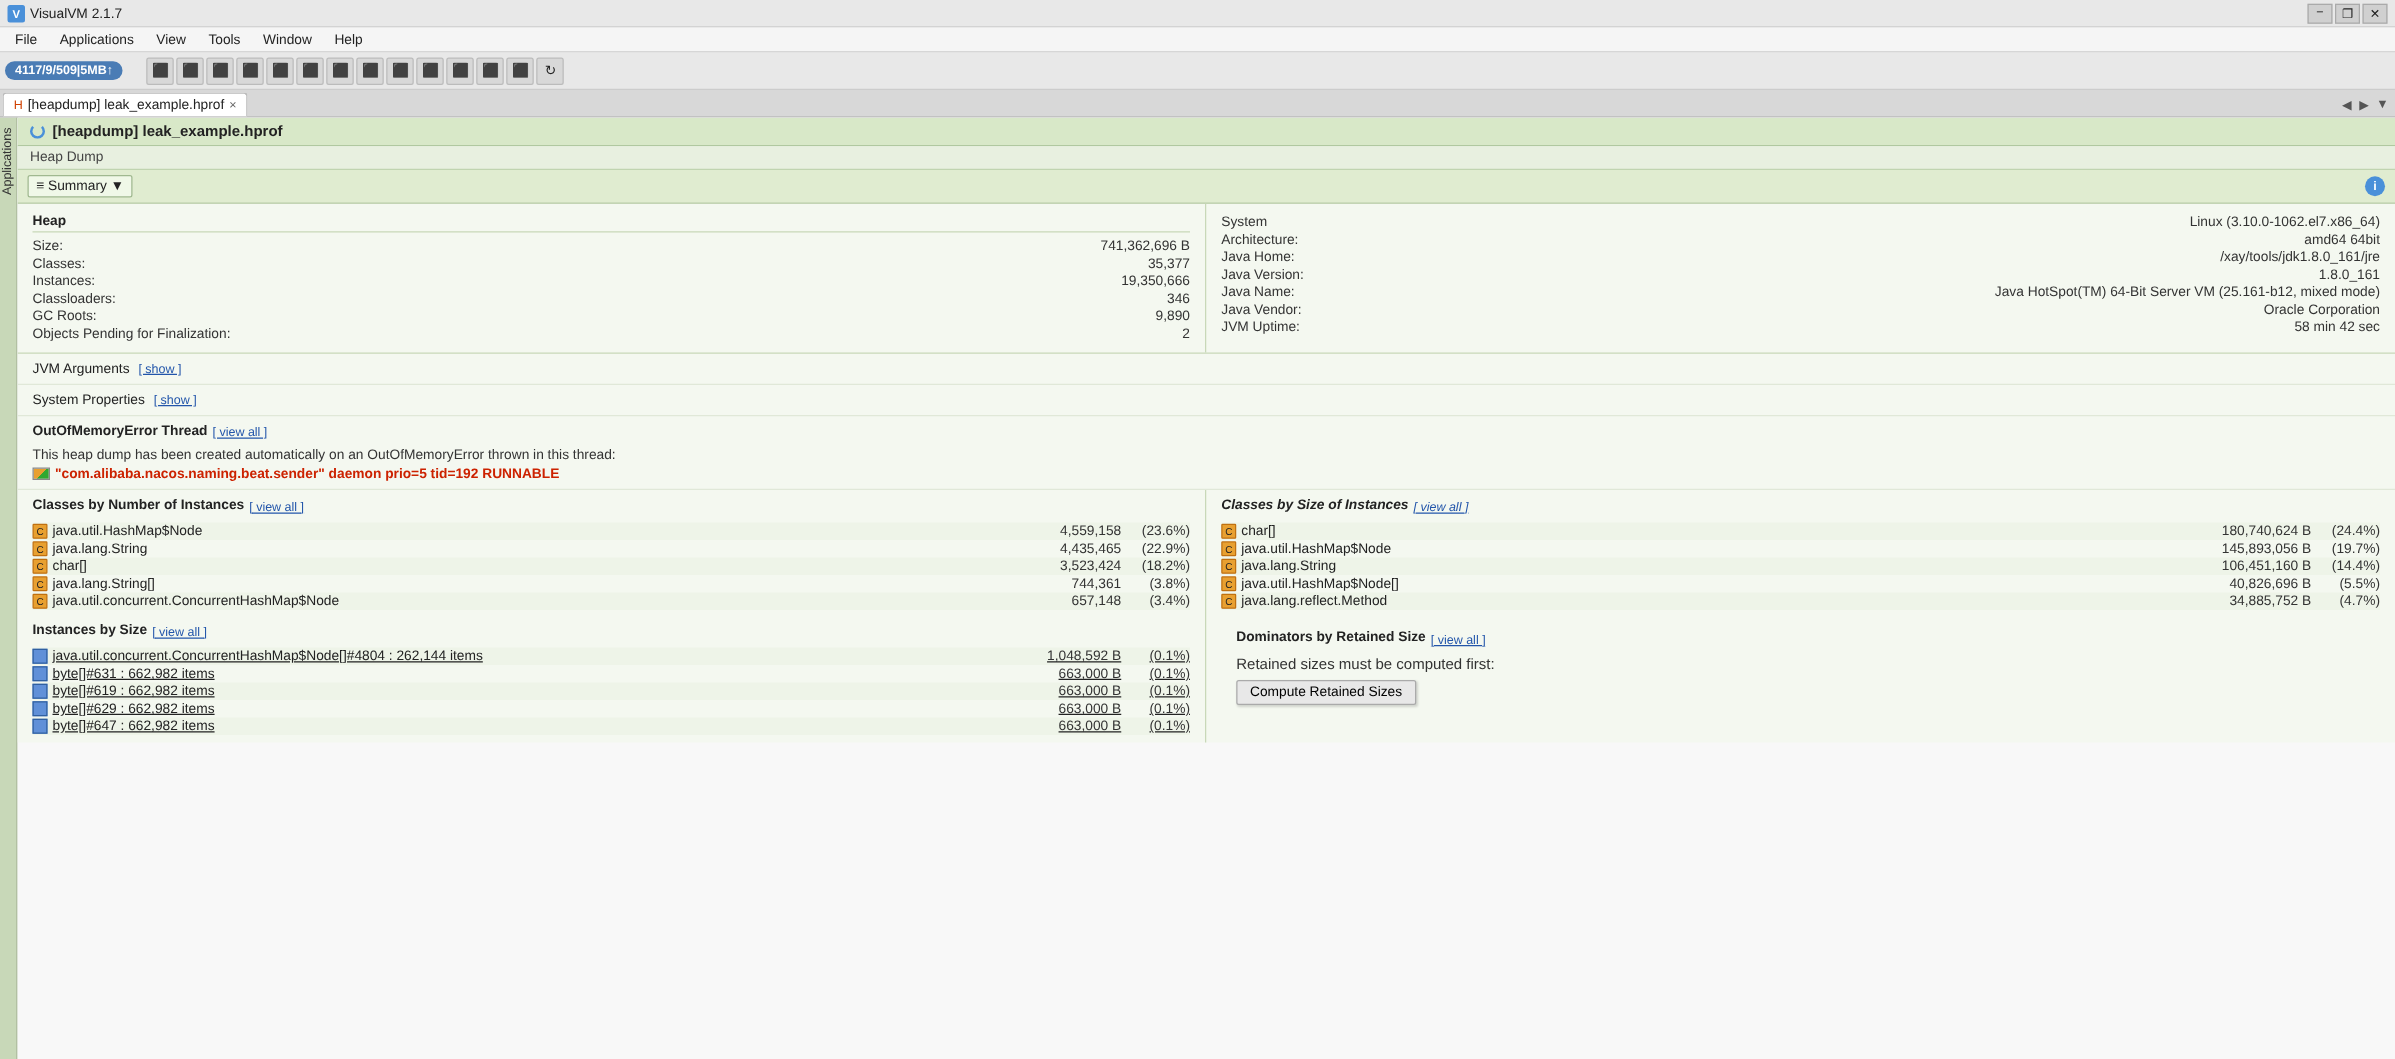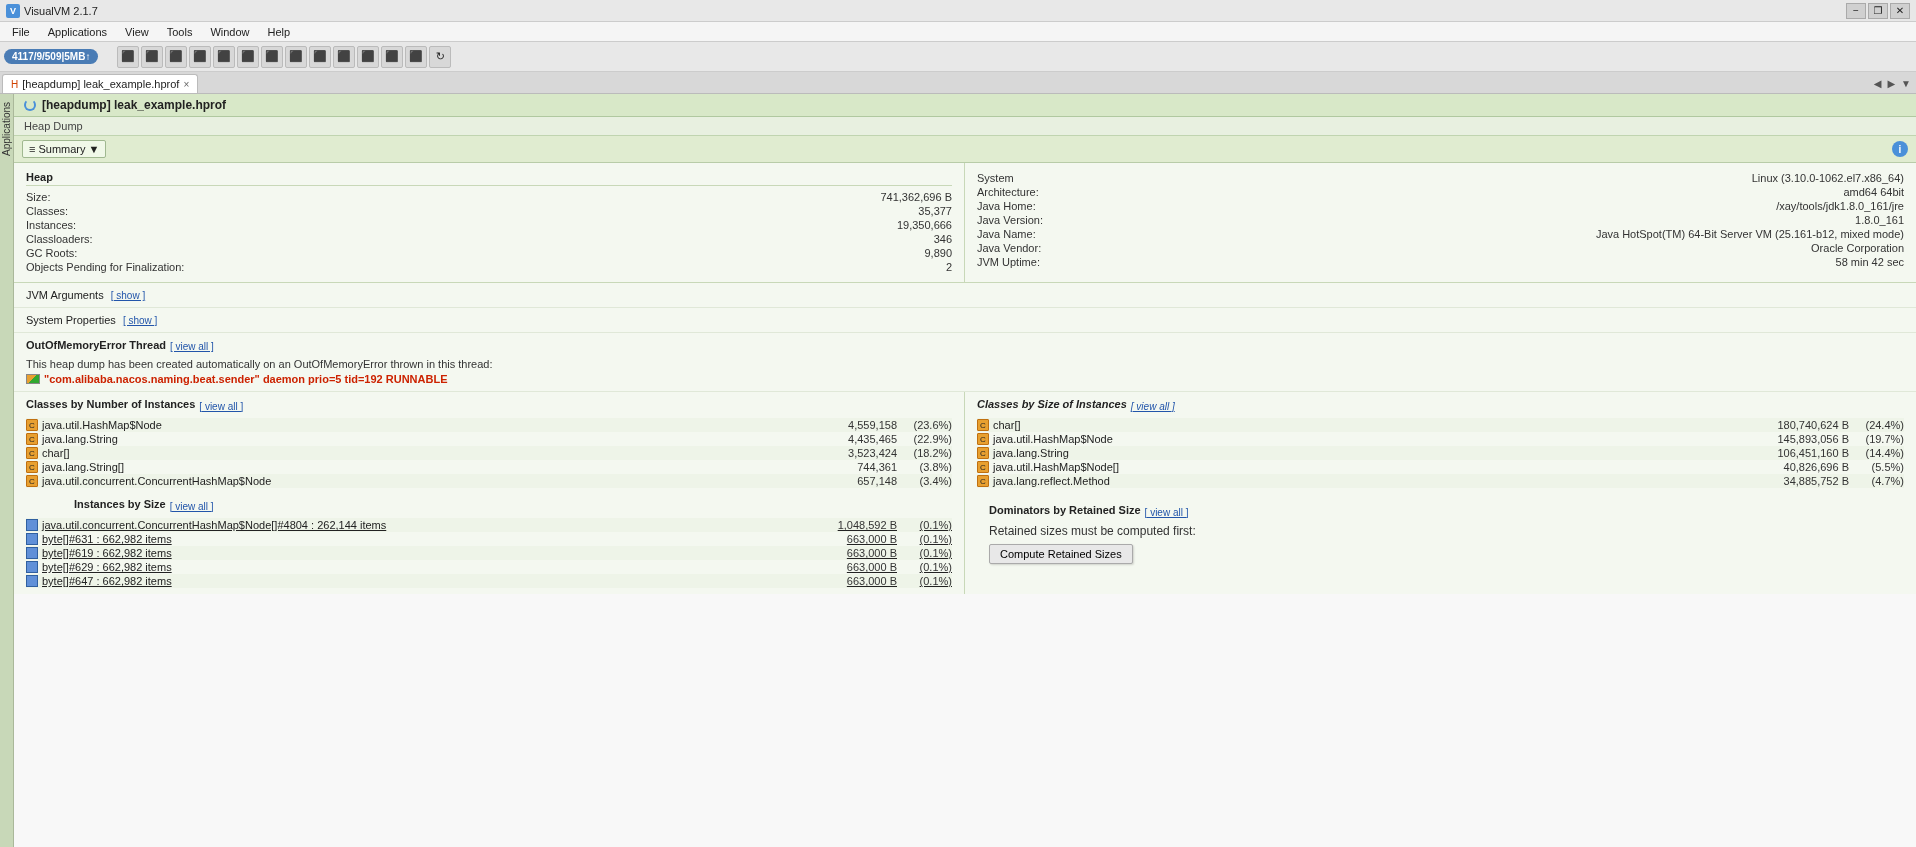--- a/index.html
+++ b/index.html
@@ -502,21 +502,21 @@
           <div class="class-row row-alt">
             <div class="class-name-cell">
               <div class="class-icon orange">C</div>
               <span>java.util.concurrent.ConcurrentHashMap$Node</span>
             </div>
             <span class="class-value">657,148</span>
             <span class="class-pct">(3.4%)</span>
           </div>
 
           <div style="margin-top:10px;">
-            <div style="display:flex;align-items:center;margin-bottom:4px;margin-left:48px;">
+            <div style="display:flex;align-items:center;margin-bottom:4px;">
               <span class="classes-title">Instances by Size</span>
               <span class="view-all-link">[ view all ]</span>
             </div>
             <div class="instances-row row-alt">
               <div class="class-name-cell">
                 <div class="instances-icon"></div>
                 <span>java.util.concurrent.ConcurrentHashMap$Node[]#4804 : 262,144 items</span>
               </div>
               <span class="class-value">1,048,592 B</span>
               <span class="class-pct">(0.1%)</span>

